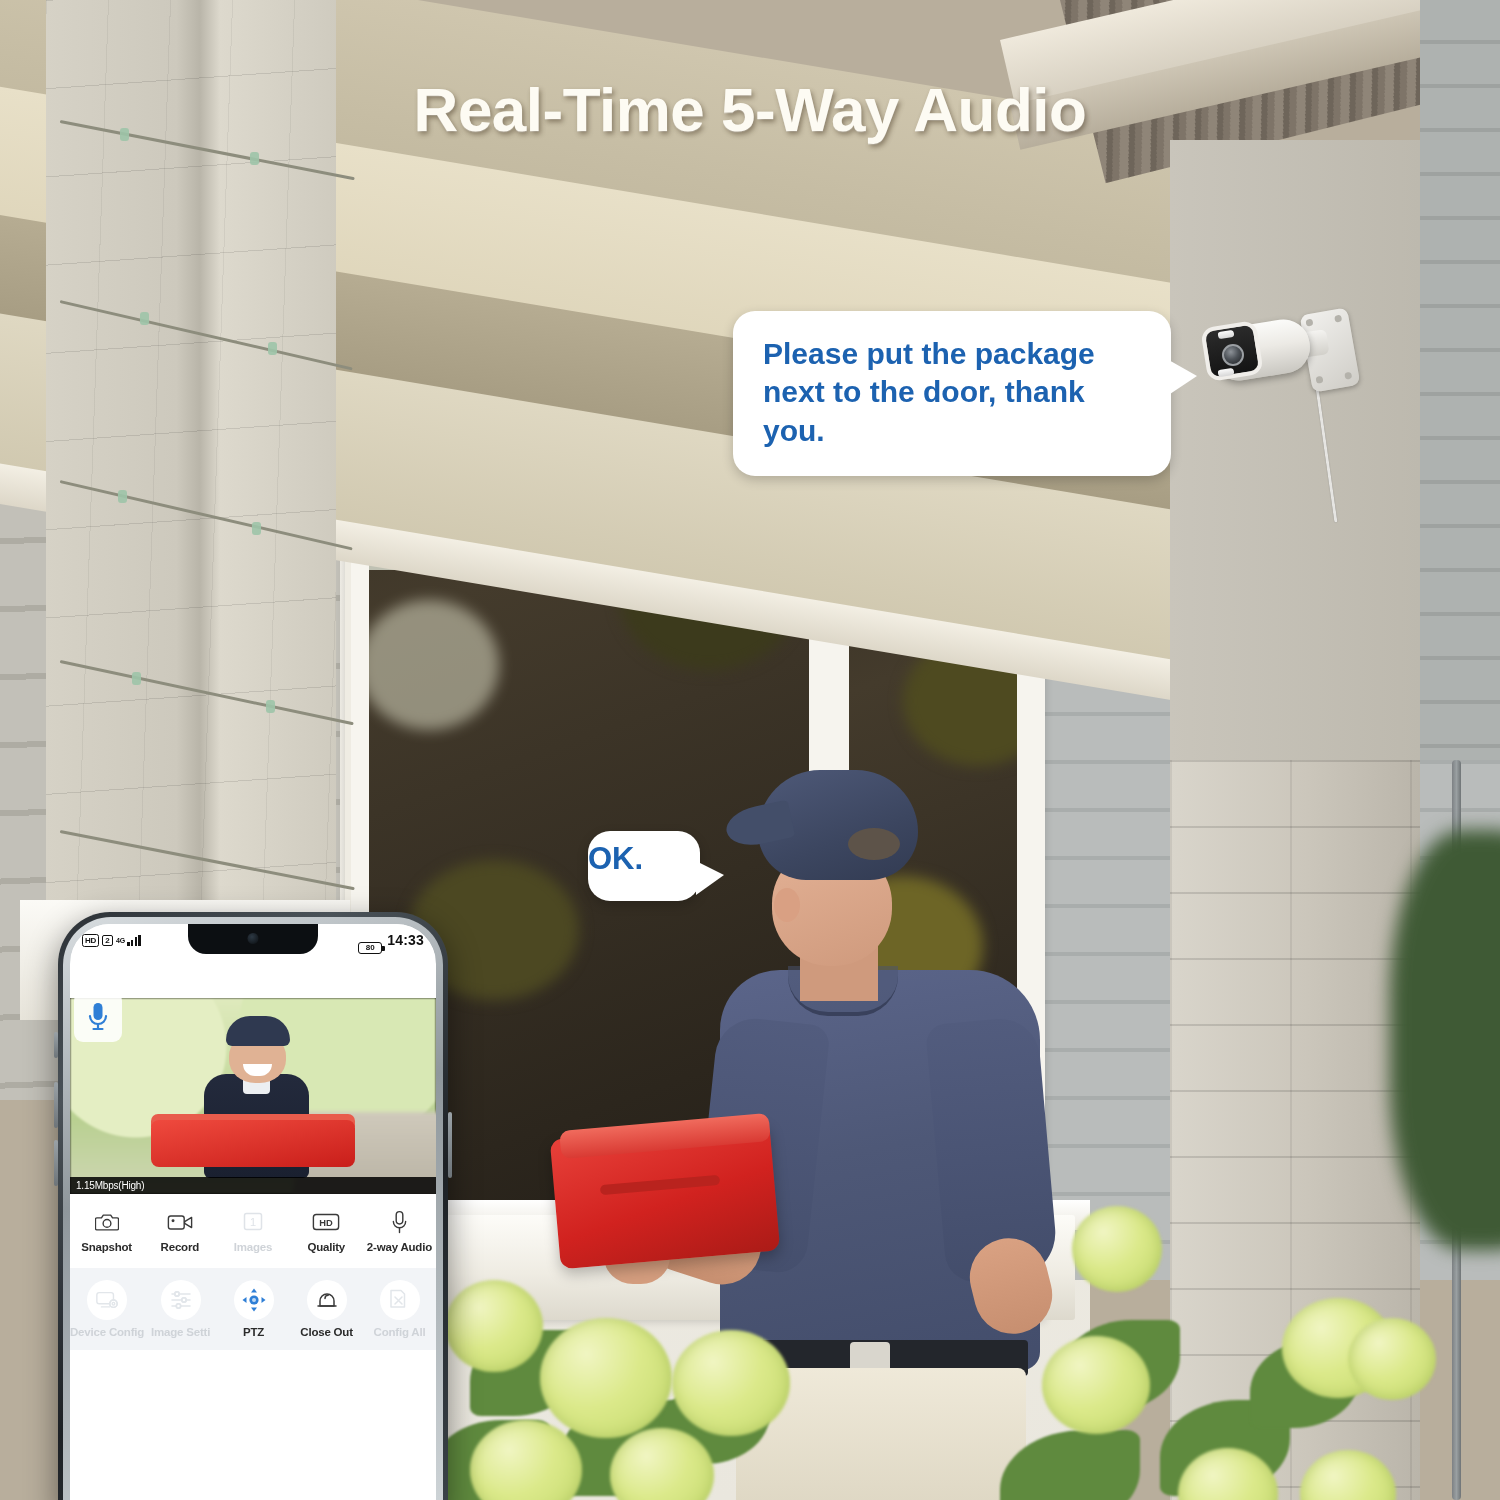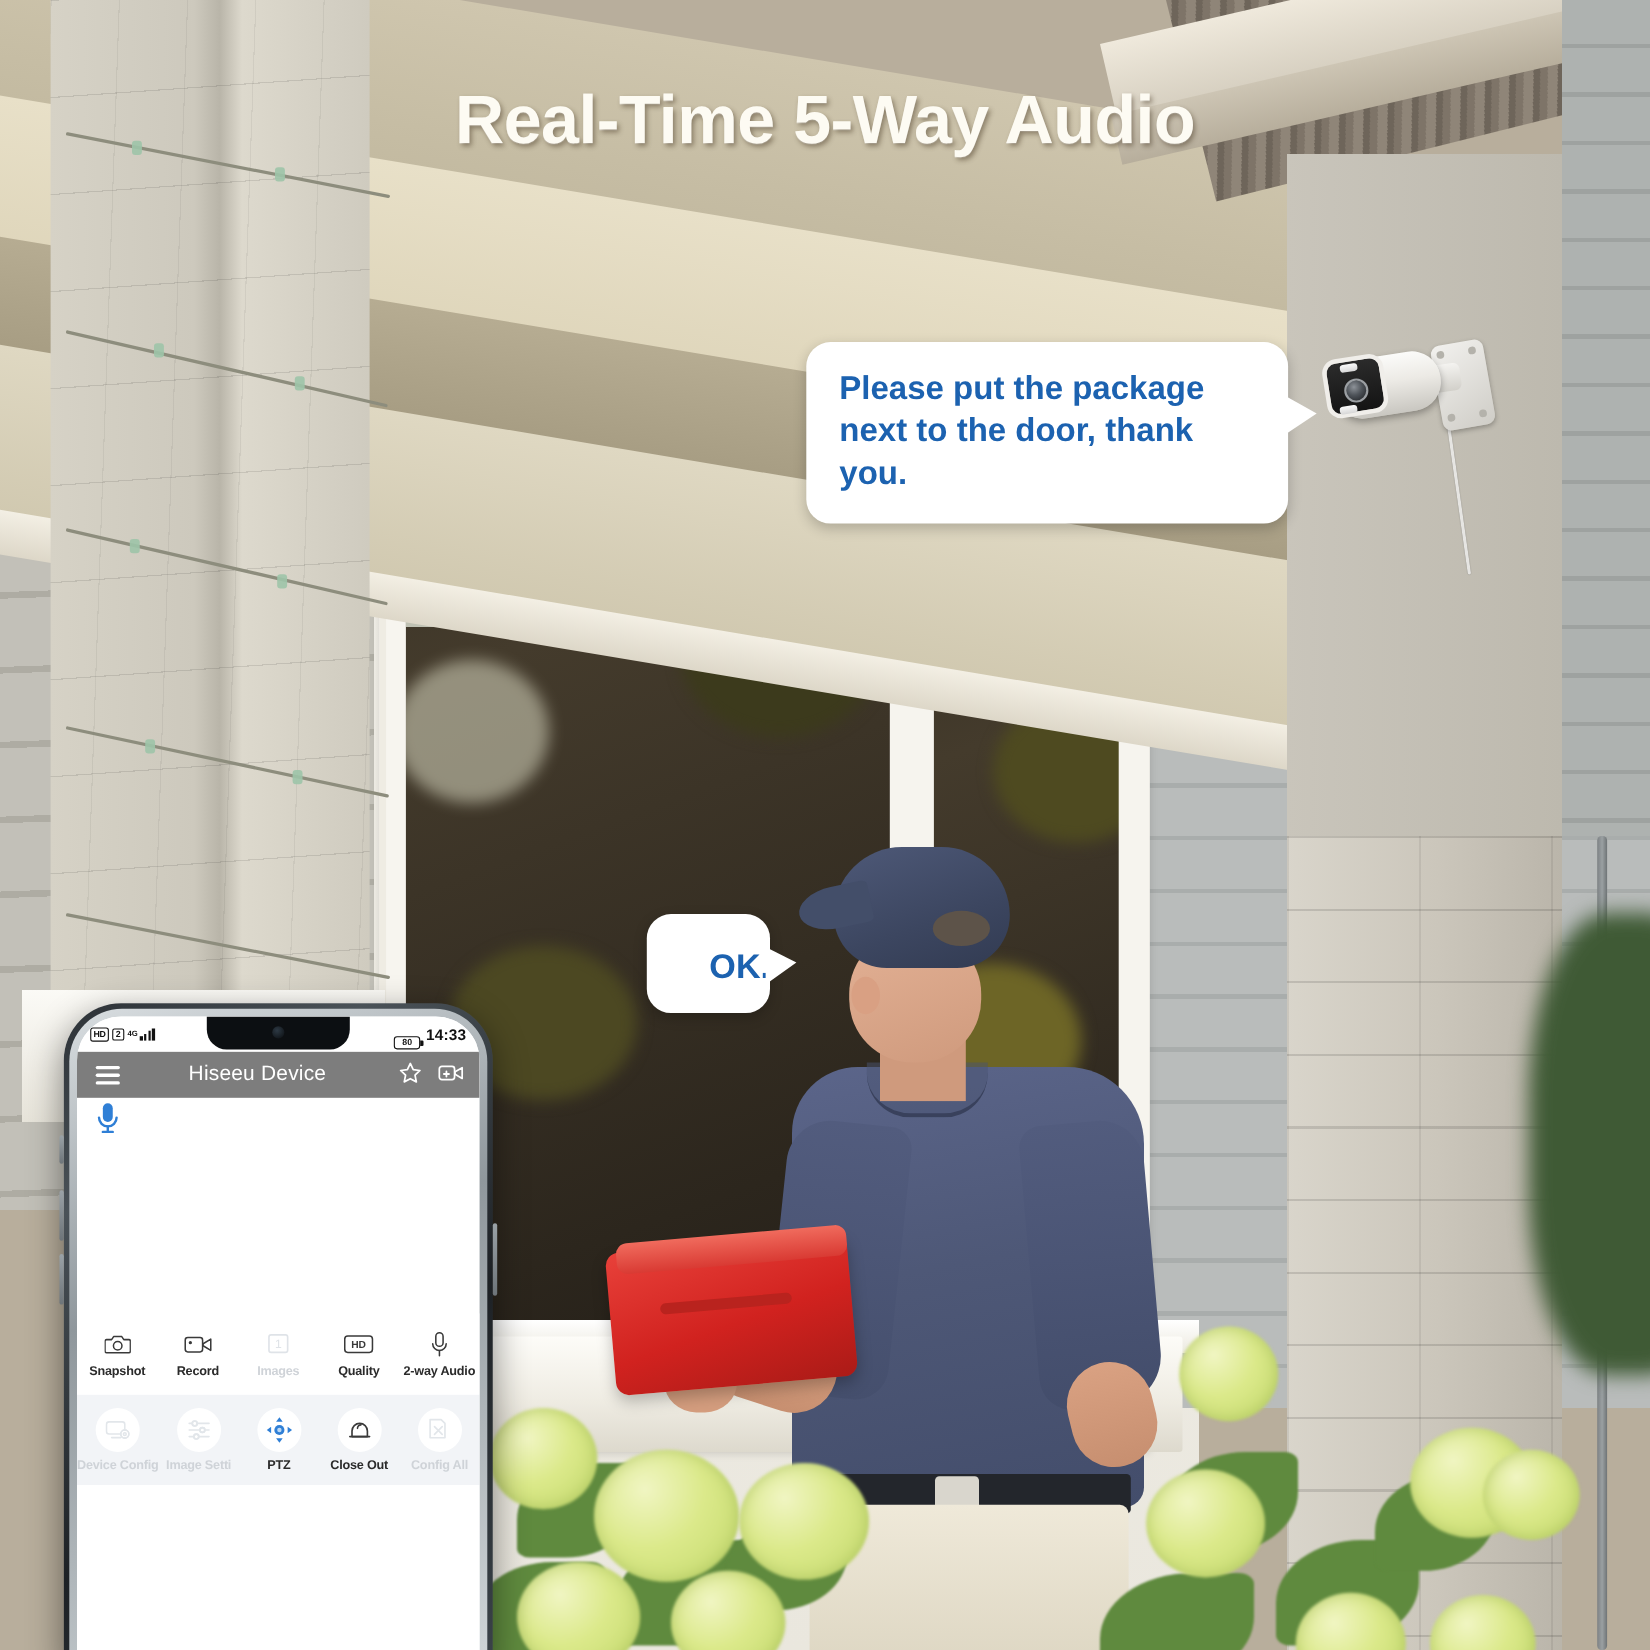--- a/index.html
+++ b/index.html
@@ -268,21 +268,21 @@
   .bubble-main {
     left:733px; top:311px; width:438px; padding:24px 30px 26px 30px;
     font-size:30px;
   }
   .bubble-main::after {
     content:""; position:absolute; right:-26px; top:48px;
     border-top:17px solid transparent; border-bottom:20px solid transparent;
     border-left:30px solid #ffffff;
   }
   .bubble-ok {
-    left:588px; top:831px; width:112px; padding:28px 0 22px 0; text-align:right;
+    left:588px; top:831px; width:112px; padding:8px 0 22px 0; text-align:left;
     font-size:31px;
   }
   .bubble-ok::after {
     content:""; position:absolute; right:-24px; top:30px;
     border-top:14px solid transparent; border-bottom:20px solid transparent;
     border-left:28px solid #ffffff;
   }
 
   
   .camera { position:absolute; left:1196px; top:305px; width:175px; height:120px; z-index:42; }
@@ -622,43 +622,35 @@
             <i></i>
             <i></i>
           </span>
       </div>
       <div class="sb-right">
         <span class="batt">80</span>
         <span class="sb-time">14:33</span>
       </div>
     </div>
 
-    <div class="appbar">
-      <div class="hamburger">
-        <span></span>
-          <span></span>
-          <span></span>
-      </div>
-      <div class="app-title">Hiseeu Device</div>
-      <div class="appbar-icons">
-        <span>
-          <svg width="22" height="22" viewBox="0 0 24 24" fill="none" stroke="#fff" stroke-width="1.7" stroke-linejoin="round">
-            <polygon points="12,3 14.9,9.2 21.6,10 16.7,14.7 18,21.3 12,18.1 6,21.3 7.3,14.7 2.4,10 9.1,9.2"></polygon>
-          </svg>
-        </span>
-        <span>
-          <svg width="24" height="20" viewBox="0 0 26 20" fill="none" stroke="#fff" stroke-width="1.7" stroke-linejoin="round">
-            <rect x="1.5" y="4" width="15" height="13" rx="2.5"></rect>
-            <path d="M17 9.2 L24 5.2 L24 15.8 L17 11.8 Z"></path>
-            <path d="M6 11.5 h5 M8.5 9 v5" stroke-width="1.8" stroke-linecap="round"></path>
-          </svg>
-        </span>
-      </div>
+
+    <div class="video-wrap">
+      <div class="vid-bg"></div>
+      <div class="vid-path"></div>
+      <div class="v-person">
+        <div class="v-torso"></div>
+        <div class="v-tshirt"></div>
+        <div class="v-head"></div>
+        <div class="v-smile"></div>
+        <div class="v-cap"></div>
+      </div>
+      <div class="v-bag-lid"></div>
+      <div class="v-bag"></div>
+      <div class="bitrate">1.15Mbps(High)</div>
     </div>
-
 
     <div class="mic-overlay">
       <svg width="24" height="32" viewBox="0 0 24 32" fill="none">
         <rect x="7.5" y="2" width="9" height="17" rx="4.5" fill="#2f7fd6"></rect>
         <path d="M4 15 a8 8 0 0 0 16 0" stroke="#2f7fd6" stroke-width="2.2" fill="none" stroke-linecap="round"></path>
         <path d="M12 23 v5 M7.5 28 h9" stroke="#2f7fd6" stroke-width="2.2" stroke-linecap="round"></path>
       </svg>
     </div>
 
     <div class="tools-row tools-row-1">

